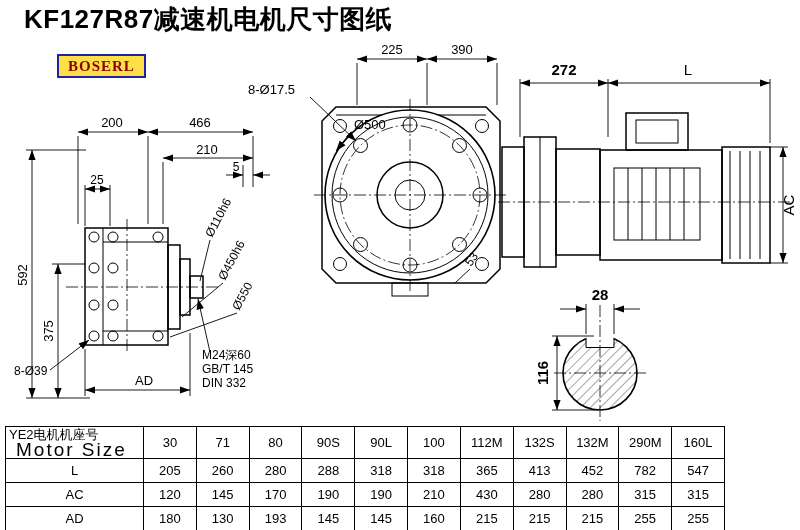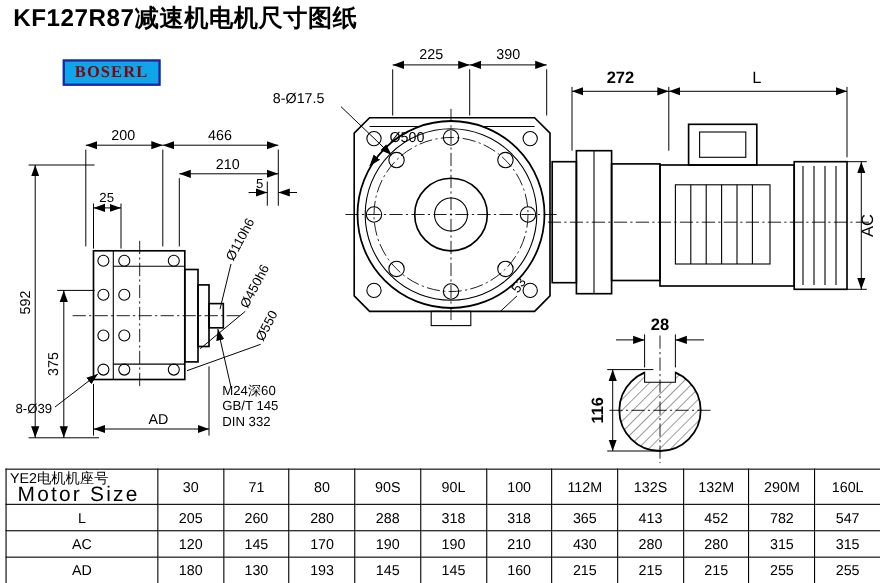--- a/index.html
+++ b/index.html
@@ -1,30 +1,30 @@
 <!DOCTYPE html>
 <html><head>
 <meta charset="utf-8">
 <style>
   html,body{margin:0;padding:0;}
   body{width:800px;height:530px;position:relative;background:#fff;font-family:"Liberation Sans",sans-serif;overflow:hidden;}
-  .title{position:absolute;left:12px;top:2px;font-size:22px;font-weight:bold;color:#000;letter-spacing:0.5px;}
-  .logo{position:absolute;left:57px;top:54px;border:2px solid #2323a0;background:#0ea5e9;padding:1px 9px;}
+  .title{position:absolute;left:24px;top:2px;font-size:26px;font-weight:bold;color:#000;letter-spacing:0.5px;}
+  .logo{position:absolute;left:57px;top:54px;border:2px solid #2323a0;background:#fde047;padding:1px 9px;}
   .logo span{font-family:"Liberation Serif",serif;font-weight:bold;font-size:15px;color:#8b0000;letter-spacing:1px;}
   svg.drawing{position:absolute;left:0;top:37px;}
   svg text{font-family:"Liberation Sans",sans-serif;fill:#000;}
   .ol{fill:none;stroke:#000;stroke-width:1.5;}
   .ol2{fill:none;stroke:#000;stroke-width:1;}
   .tl{fill:none;stroke:#000;stroke-width:0.9;}
   .cl{fill:none;stroke:#000;stroke-width:0.8;stroke-dasharray:12 3 2 3;}
   .dim{font-size:13px;}
   .dims{font-size:12px;}
   .dimb{font-size:15px;font-weight:bold;}
   .dml{font-size:15px;}
-  table.spec{position:absolute;left:5px;top:426px;width:796px;border-collapse:collapse;table-layout:fixed;background:#fff;}
+  table.spec{position:absolute;left:5px;top:426px;width:720px;border-collapse:collapse;table-layout:fixed;background:#fff;}
   table.spec td{border:1px solid #000;text-align:center;font-size:13px;color:#000;padding:0;overflow:hidden;white-space:nowrap;}
   table.spec tr.hdr td{height:31px;}
   table.spec tr.data td{height:23px;}
   .hc1{text-align:left;padding-left:3px;font-size:13px;line-height:14px;}
   .hc2{text-align:left;padding-left:10px;font-size:19px;letter-spacing:2px;line-height:15px;}
 </style>
 </head>
 <body>
 
 <div class="title">KF127R87减速机电机尺寸图纸</div>

